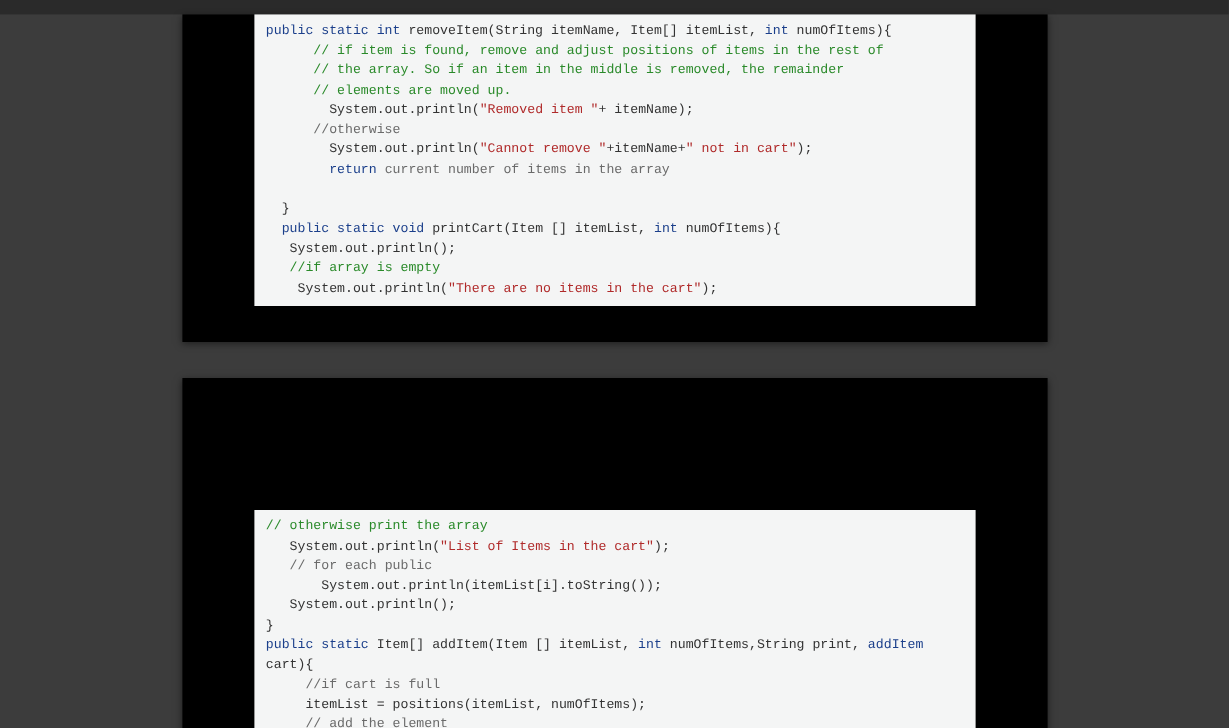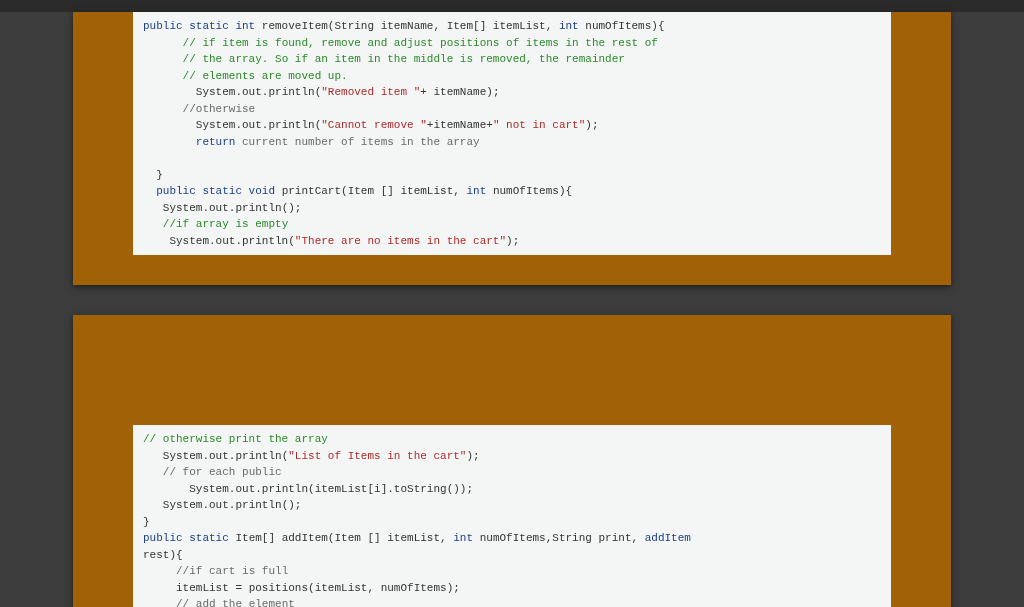--- a/index.html
+++ b/index.html
@@ -15,22 +15,22 @@
     background: #2a2a2a;
     width: 100%;
   }
   .viewport {
     display: flex;
     flex-direction: column;
     align-items: center;
     padding: 0 0 30px 0;
   }
   .page {
-    background: #a16207;
-    width: 878px;
+    background: #000000;
+    width: 721px;
     box-sizing: border-box;
     box-shadow: 0 2px 6px rgba(0,0,0,0.5);
   }
   .page.first {
     padding: 0 60px 30px 60px;
   }
   .page.second {
     margin-top: 30px;
     padding: 110px 60px 0 60px;
     height: 310px;
@@ -73,21 +73,21 @@
   </div>
 
   <div class="page second">
     <div class="codebox"><span class="cmt-green">// otherwise print the array</span>
    <span class="plain">System.out.println(</span><span class="str">"List of Items in the cart"</span><span class="plain">);</span>
    <span class="cmt">// for each public</span>
        <span class="plain">System.out.println(itemList[i].toString());</span>
    <span class="plain">System.out.println();</span>
 <span class="plain">}</span>
 <span class="kw">public static</span><span class="plain"> Item[] addItem(Item [] itemList, </span><span class="kw">int</span><span class="plain"> numOfItems,String print, </span><span class="kw">addItem</span>
-<span class="plain">rest){</span>
+<span class="plain">cart){</span>
      <span class="cmt">//if cart is full</span>
      <span class="plain">itemList = positions(itemList, numOfItems);</span>
      <span class="cmt">// add the element</span>
      
      
 
 
 </div>
   </div>
 

